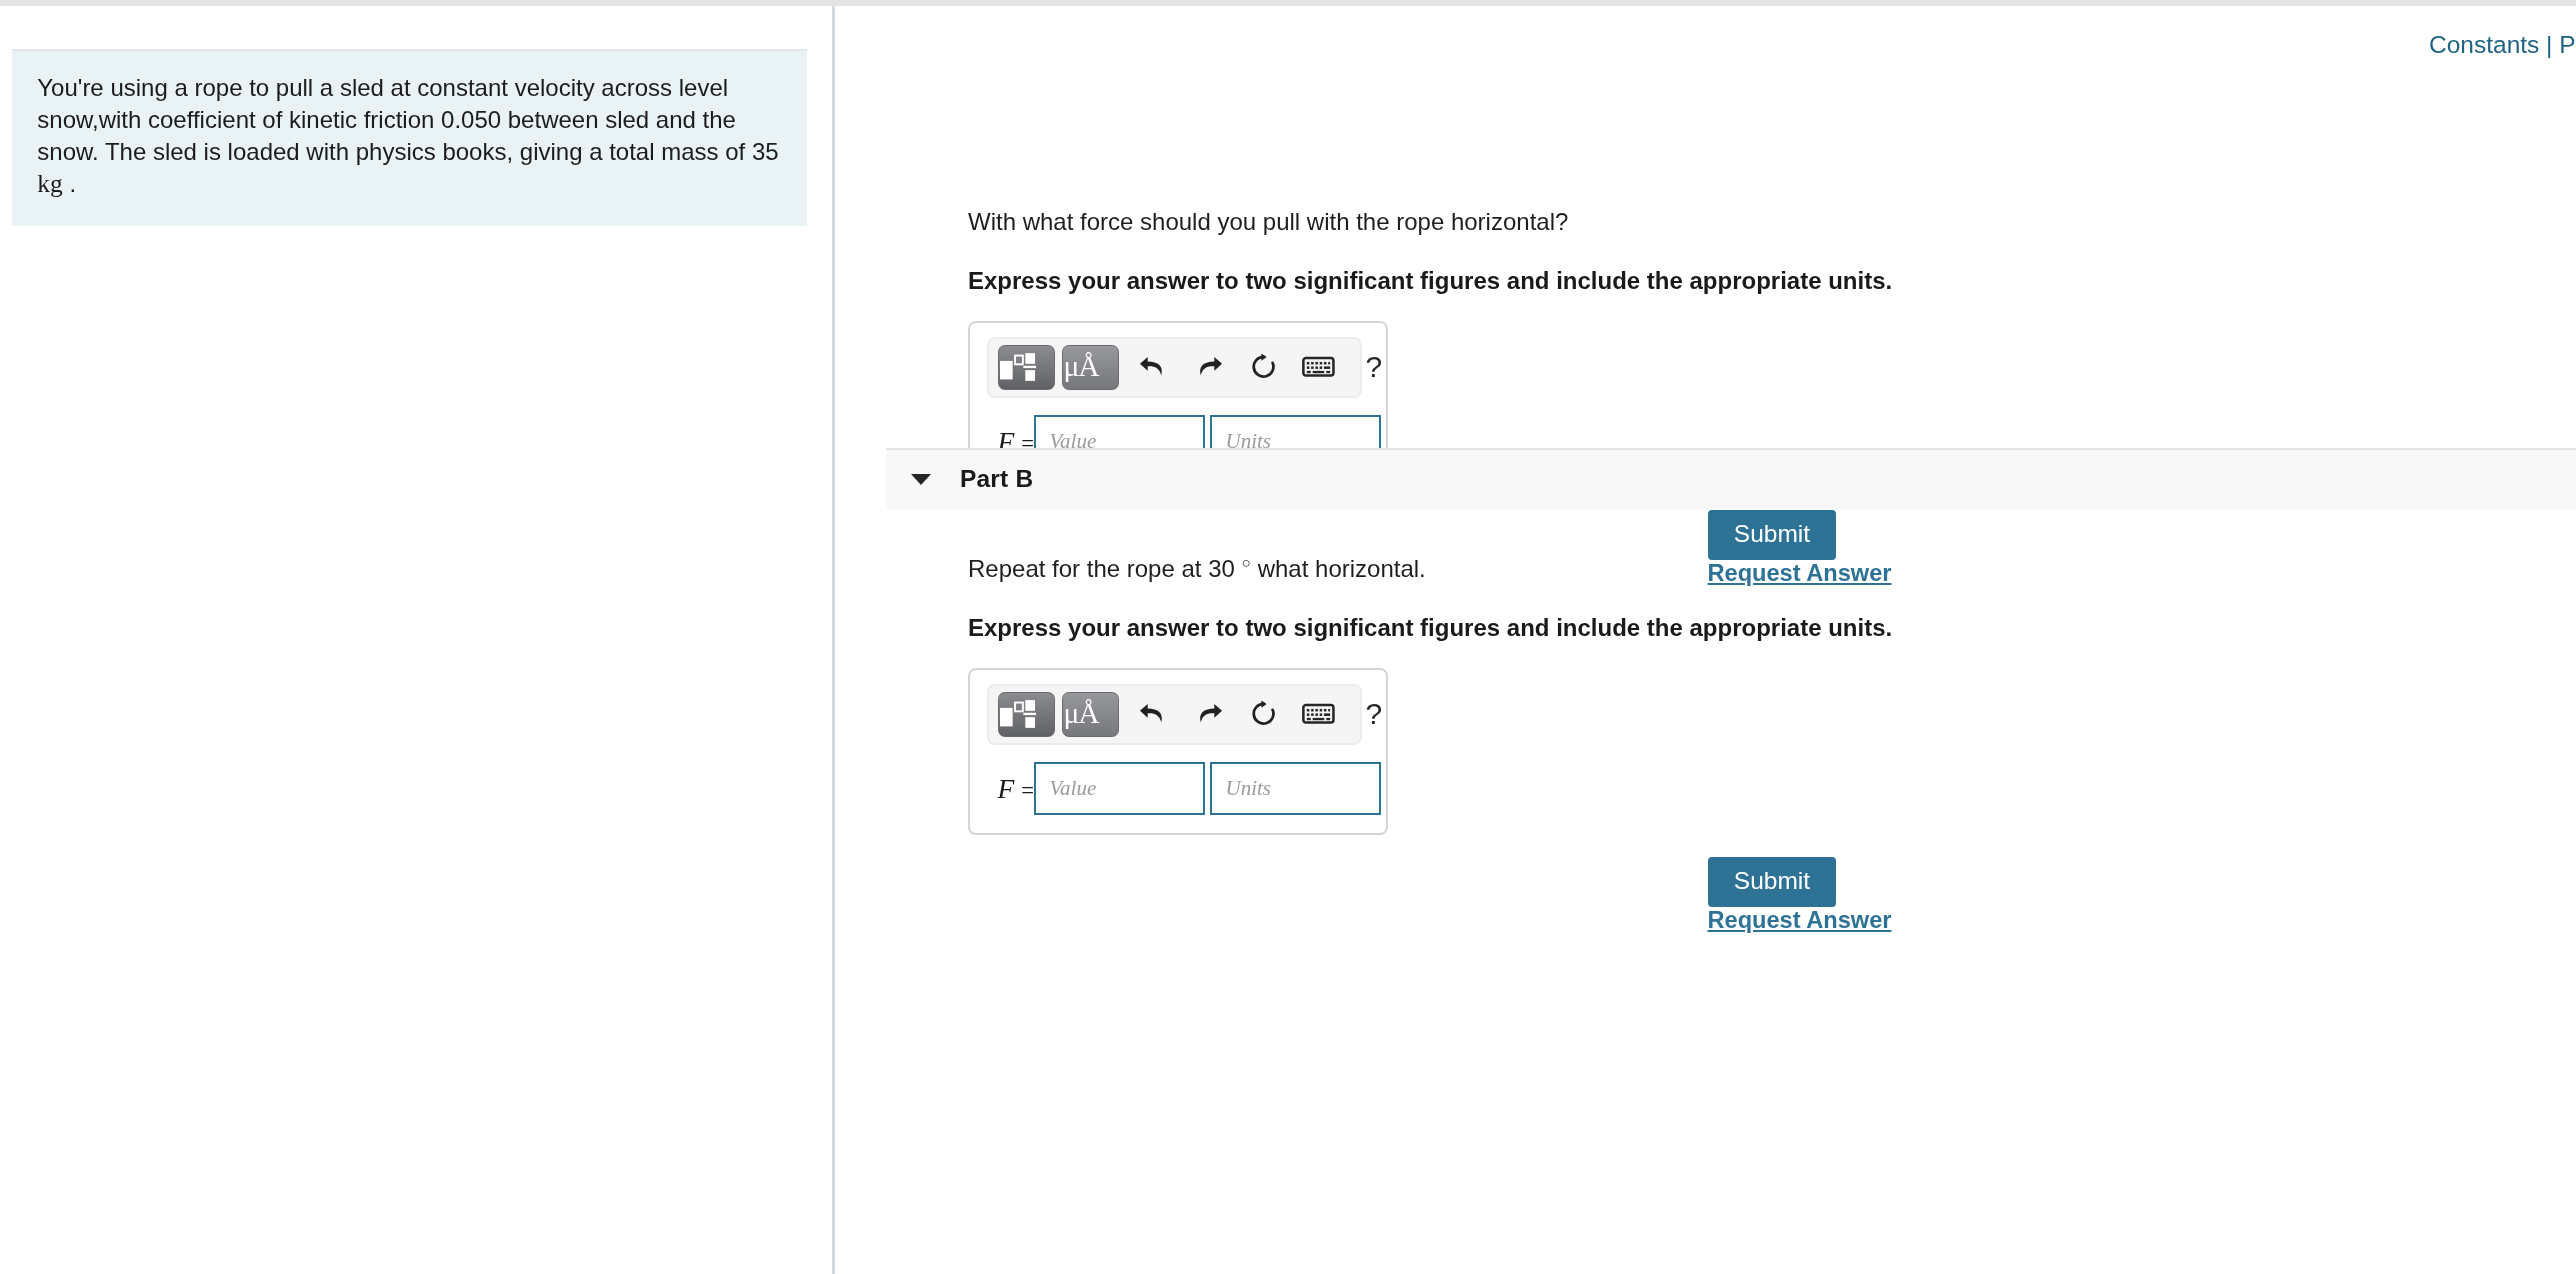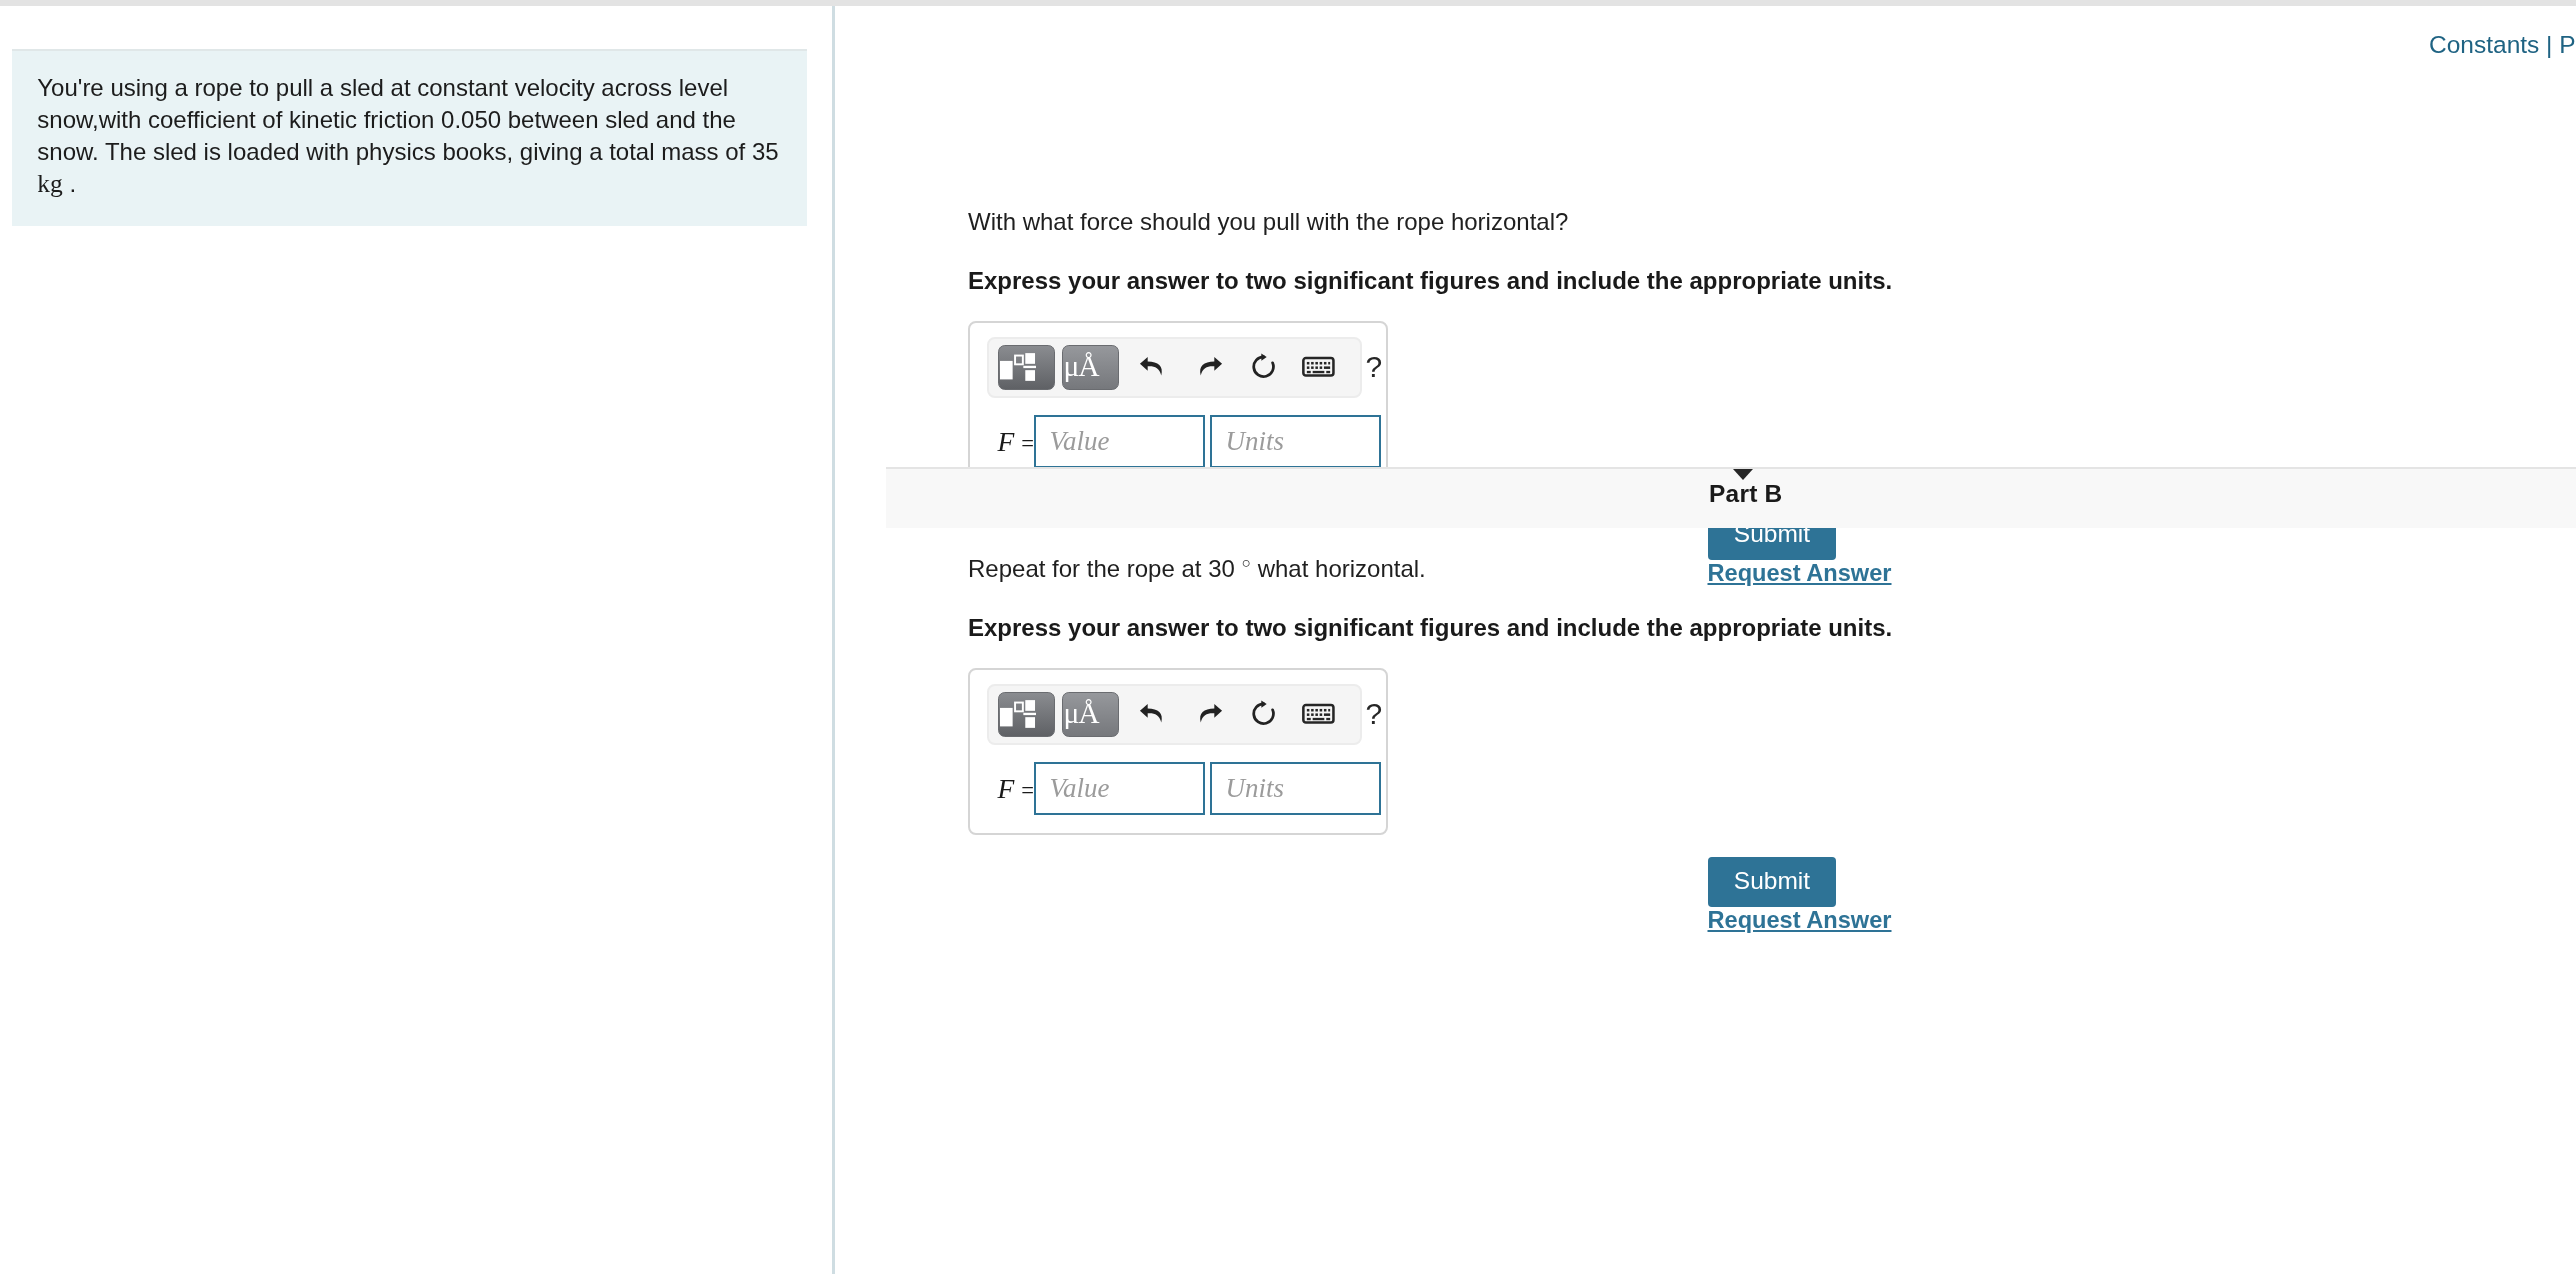--- a/index.html
+++ b/index.html
@@ -223,21 +223,21 @@
     font-style: normal;
     font-size: 22.6px;
   }
   .field {
     height: 53px;
     border: 2px solid #2e7396;
     background: #ffffff;
     box-sizing: border-box;
     font-family: "Liberation Serif", serif;
     font-style: italic;
-    font-size: 27px;
+    font-size: 21px;
     color: #9b9b9b;
     padding: 0 13.7px;
     outline: none;
   }
   .field.value { width: 171px; margin-right: 4.9px; }
   .field.units { width: 171px; }
   .field::placeholder {
     color: #9b9b9b;
     font-family: "Liberation Serif", serif;
     font-style: italic;
@@ -367,21 +367,21 @@
         <input class="field units" type="text" placeholder="Units" style="">
       </div>
     </div>
 
     <div class="actions">
       <button class="submit-btn">Submit</button>
       <span class="request-link">Request Answer</span>
     </div>
   </div>
 
-  <div class="part-header" style="top:461px;flex-direction:column;">
+  <div class="part-header" style="top:442px;">
     <span class="caret"></span>
     <span class="part-title">Part B</span>
   </div>
 
   <div class="part-body" style="top:542px;">
     <p class="question-text"><span>Repeat for the rope at 30 </span><sup>○</sup><span> what horizontal.</span></p>
     <p class="express-note">Express your answer to two significant figures and include the appropriate units.</p>
 
     <div class="answer-box">
       <div class="mathbar">

